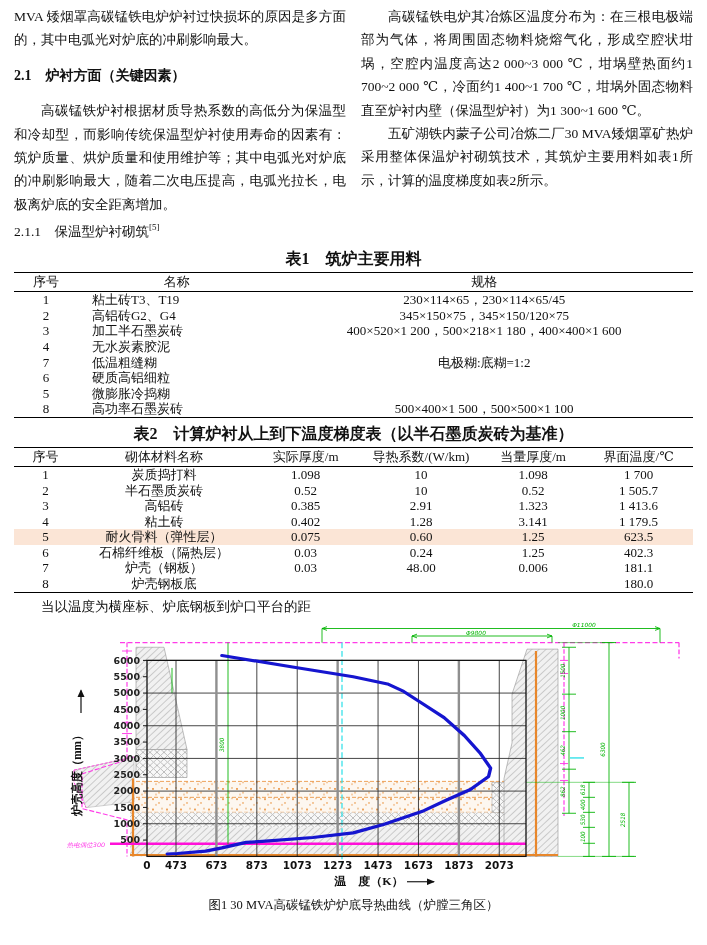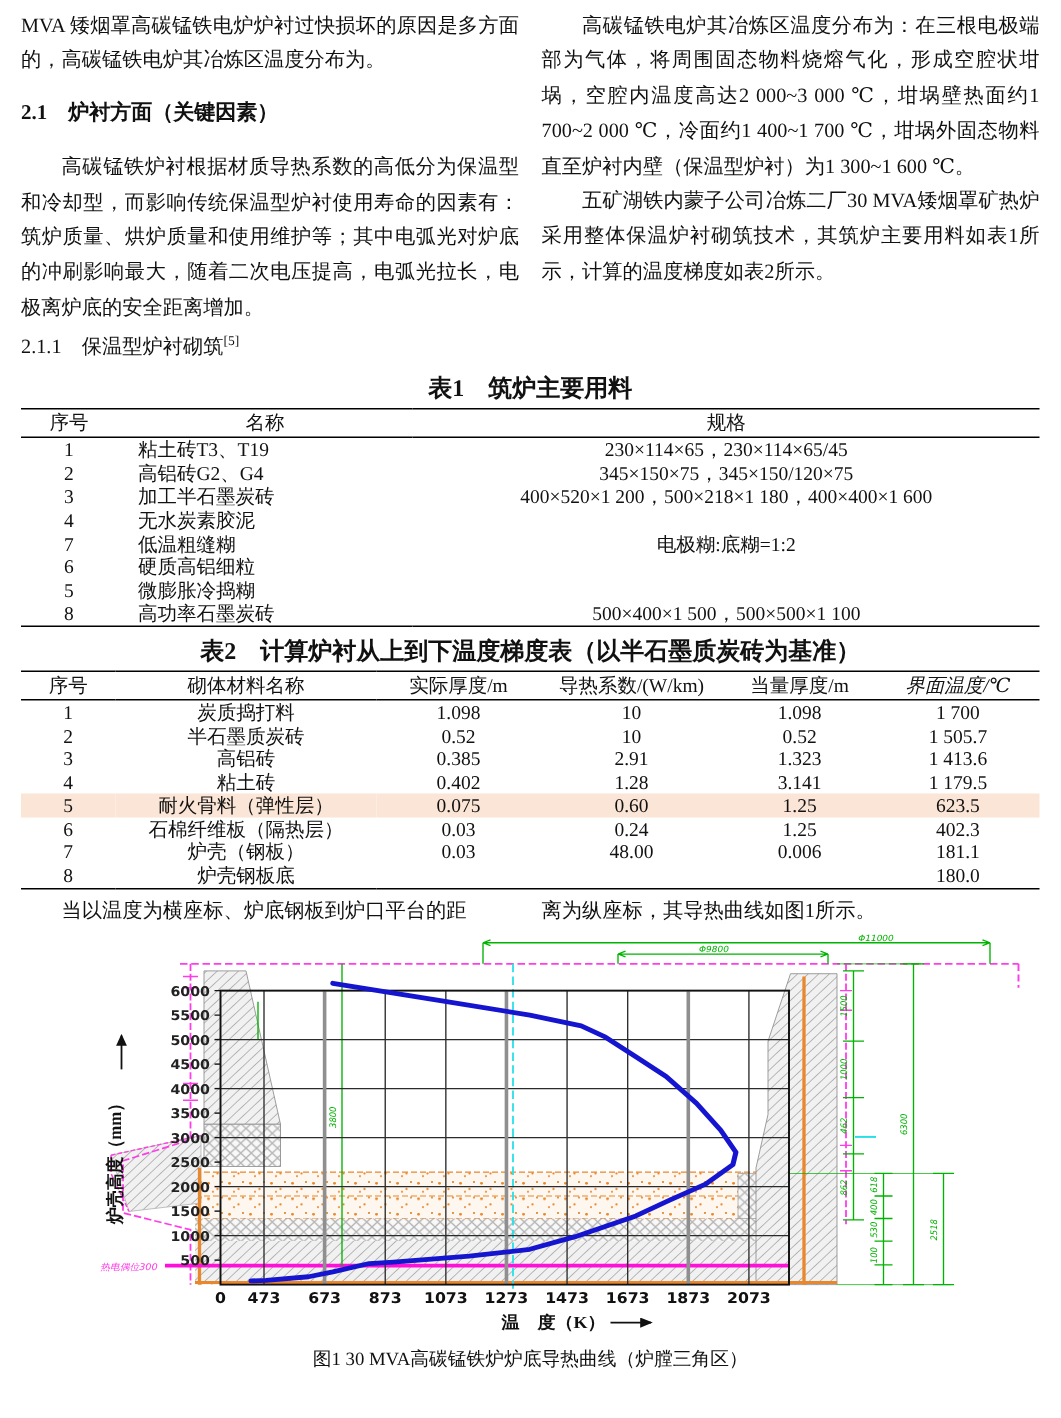--- a/index.html
+++ b/index.html
@@ -14,21 +14,21 @@
   .sub sup{font-size:9px;}
   .tbl-title{text-align:center;font-weight:bold;font-size:16px;margin:6px 0 2px;}
   table{width:100%;border-collapse:collapse;font-size:13px;table-layout:fixed;}
   thead th{font-weight:normal;border-top:1.6px solid #000;border-bottom:0.9px solid #000;
            padding:1px 2px;line-height:16px;}
   tbody td{padding:0 2px;line-height:15.6px;text-align:center;}
   tbody tr:last-child td{border-bottom:1.6px solid #000;}
   .t1 .c-seq{width:9%;} .t1 .c-name{width:29%;} .t1 .c-spec{width:62%;}
   .t1 td.name{text-align:left;padding-left:14px;}
   .t2 .c1{width:9%;} .t2 .c2{width:26%;} .t2 .c3{width:16%;} .t2 .c4{width:18%;font-family:Liberation Serif, serif;}
-  .t2 .c5{width:15%;} .t2 .c6{width:16%;font-style:italic;}
+  .t2 .c5{width:15%;} .t2 .c6{width:16%;}
   .bridge{margin-top:2px;}
   figure{margin:3px 0 0 0;text-align:center;}
   figcaption{font-weight:normal;font-size:12.5px;line-height:16px;}
   .xtick{font:600 10.5px "DejaVu Sans","Liberation Sans",sans-serif;fill:#111;}
   .ytick{font:600 9.5px "DejaVu Sans","Liberation Sans",sans-serif;fill:#222;}
   .ann{font-family:"DejaVu Sans",sans-serif;font-style:italic;}
   .axis-label{font:600 12px "Liberation Serif",serif;fill:#111;}
   .bottom{margin-top:36px;position:relative;}
   .j-last{text-align-last:justify;}
   .wm{position:absolute;left:400px;top:10px;display:flex;align-items:center;gap:7px;
@@ -37,21 +37,21 @@
   .wm-logo{width:20px;height:20px;border:2px solid rgba(122,122,122,0.62);border-radius:50%;
       display:inline-flex;align-items:center;justify-content:center;font-size:10px;}
 </style>
 </head>
 <body>
 
 <div class="page">
 
   <section class="twocol">
     <div class="col">
-      <p>MVA 矮烟罩高碳锰铁电炉炉衬过快损坏的原因是多方面的，高碳锰铁电炉其冶炼区温度分布为。</p>
+      <p>MVA 矮烟罩高碳锰铁电炉炉衬过快损坏的原因是多方面的，其中电弧光对炉底的冲刷影响最大。</p>
       <div class="h-sec">2.1　炉衬方面（关键因素）</div>
       <p class="ind">高碳锰铁炉衬根据材质导热系数的高低分为保温型和冷却型，而影响传统保温型炉衬使用寿命的因素有：筑炉质量、烘炉质量和使用维护等；其中电弧光对炉底的冲刷影响最大，随着二次电压提高，电弧光拉长，电极离炉底的安全距离增加。</p>
       <p class="sub"><span>2.1.1　保温型炉衬砌筑</span><sup>[5]</sup></p>
     </div>
     <div class="col">
       <p class="ind">高碳锰铁电炉其冶炼区温度分布为：在三根电极端部为气体，将周围固态物料烧熔气化，形成空腔状坩埚，空腔内温度高达2 000~3 000 ℃，坩埚壁热面约1 700~2 000 ℃，冷面约1 400~1 700 ℃，坩埚外固态物料直至炉衬内壁（保温型炉衬）为1 300~1 600 ℃。</p>
       <p class="ind">五矿湖铁内蒙子公司冶炼二厂30 MVA矮烟罩矿热炉采用整体保温炉衬砌筑技术，其筑炉主要用料如表1所示，计算的温度梯度如表2所示。</p>
     </div>
   </section>
 
@@ -184,23 +184,20 @@
           <td></td>
           <td></td>
           <td>180.0</td>
         </tr>
     </tbody>
   </table>
 
   <section class="twocol bridge">
     <div class="col">
         <p class="ind">当以温度为横座标、炉底钢板到炉口平台的距</p>
-      </div>
-    <div class="col">
-        <p>离为纵座标，其导热曲线如图1所示。</p>
       </div>
   </section>
 
   <figure>
     <svg id="fig-svg" viewBox="0 0 660 290" width="660" height="272" preserveAspectRatio="none">
       <defs>
         <pattern id="hat" width="5" height="5" patternUnits="userSpaceOnUse" patternTransform="rotate(45)">
           <rect width="5" height="5" fill="#f1f1f1"></rect>
           <line x1="0" y1="0" x2="0" y2="5" stroke="#a8a8a8" stroke-width="1.1"></line>
         </pattern>

